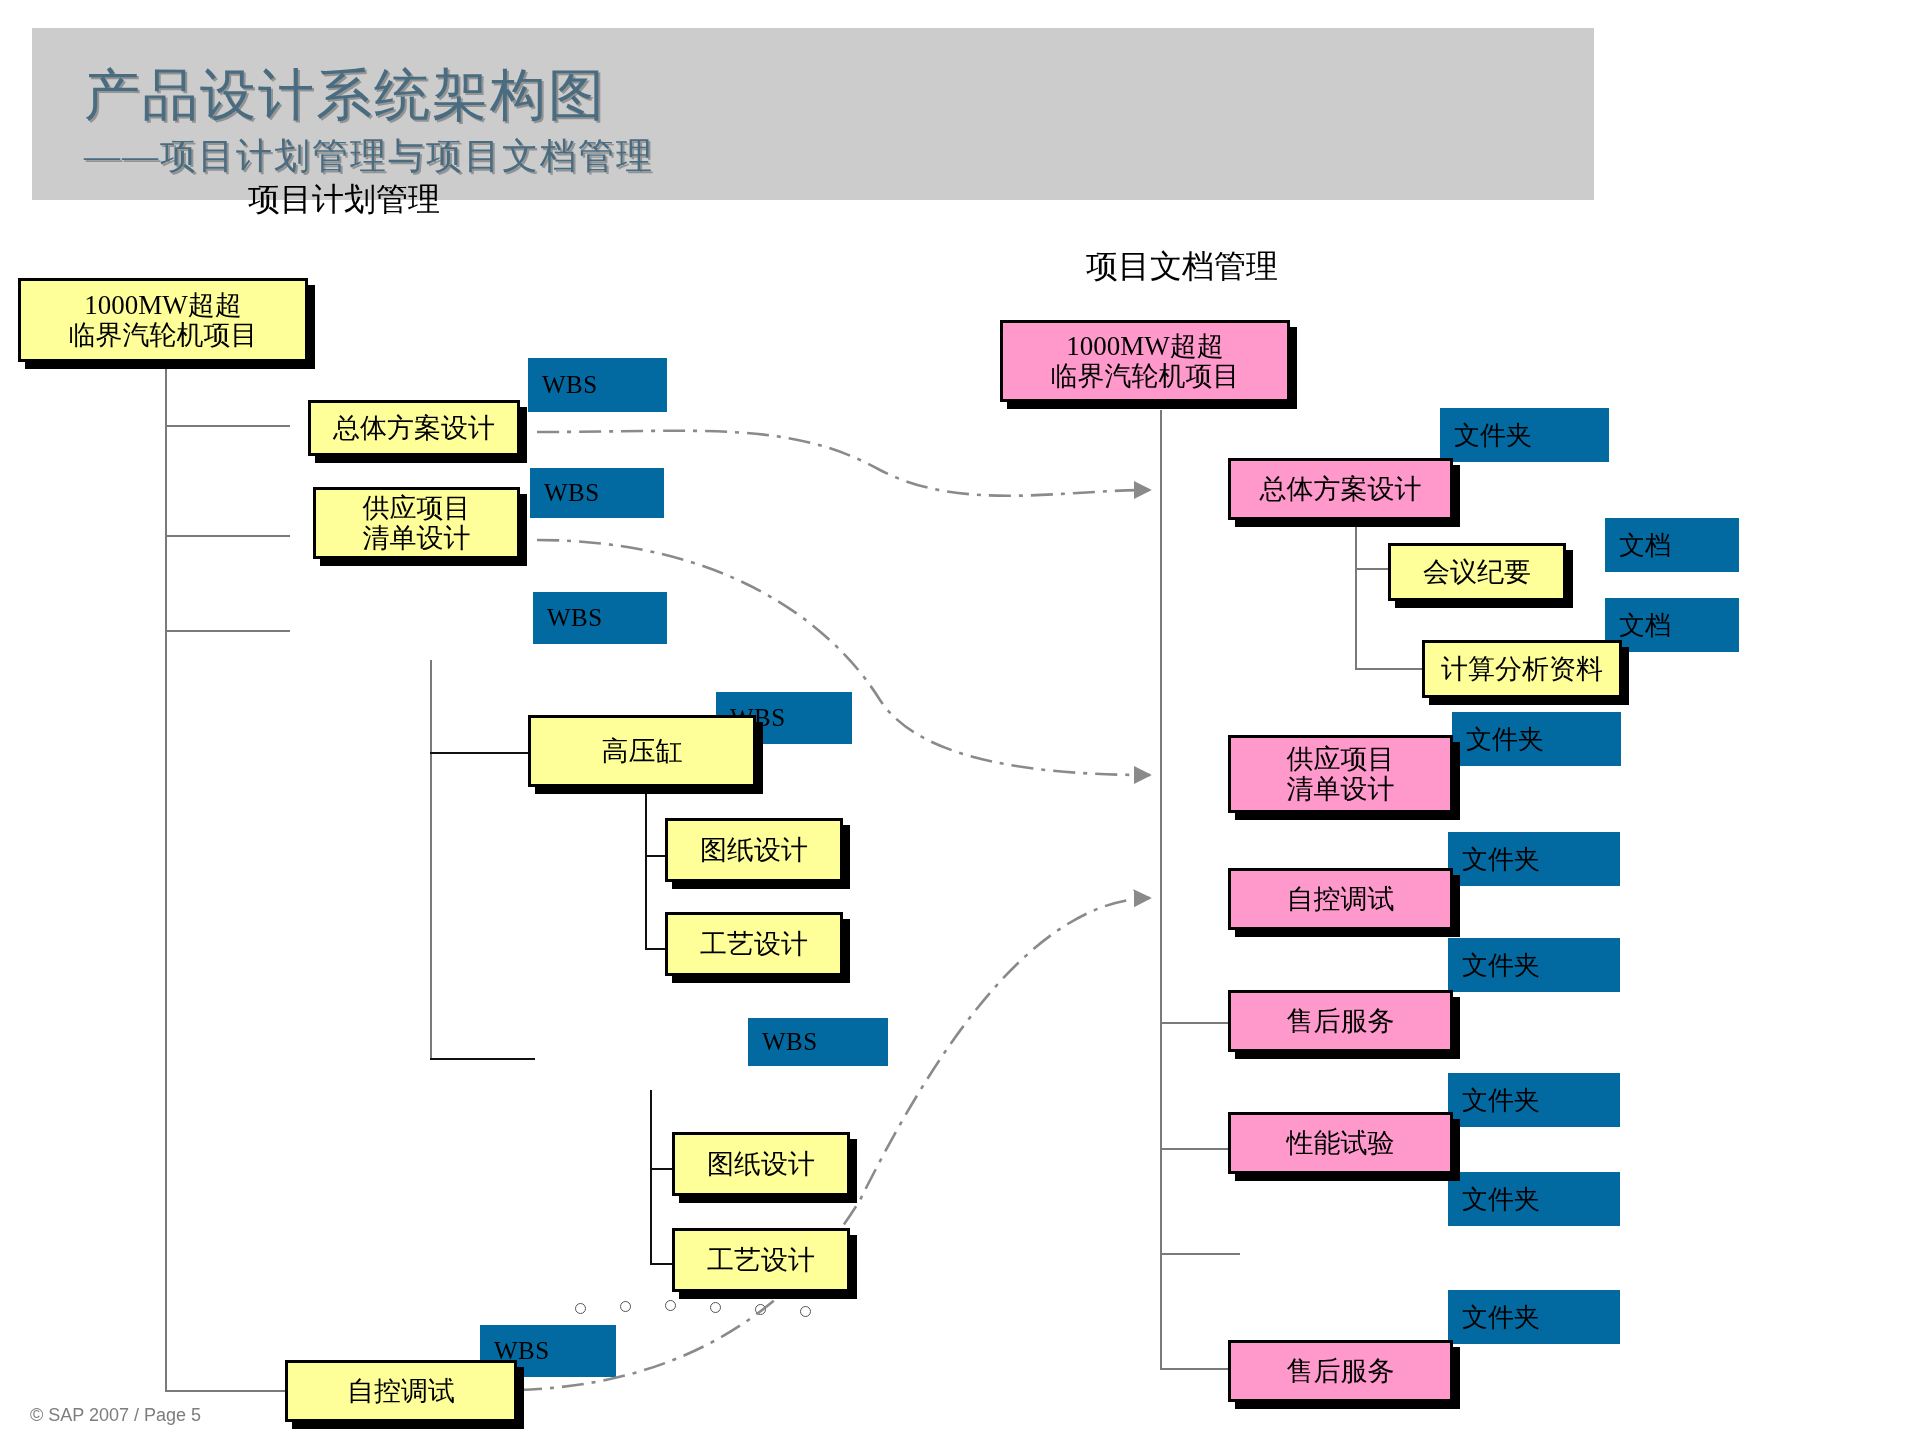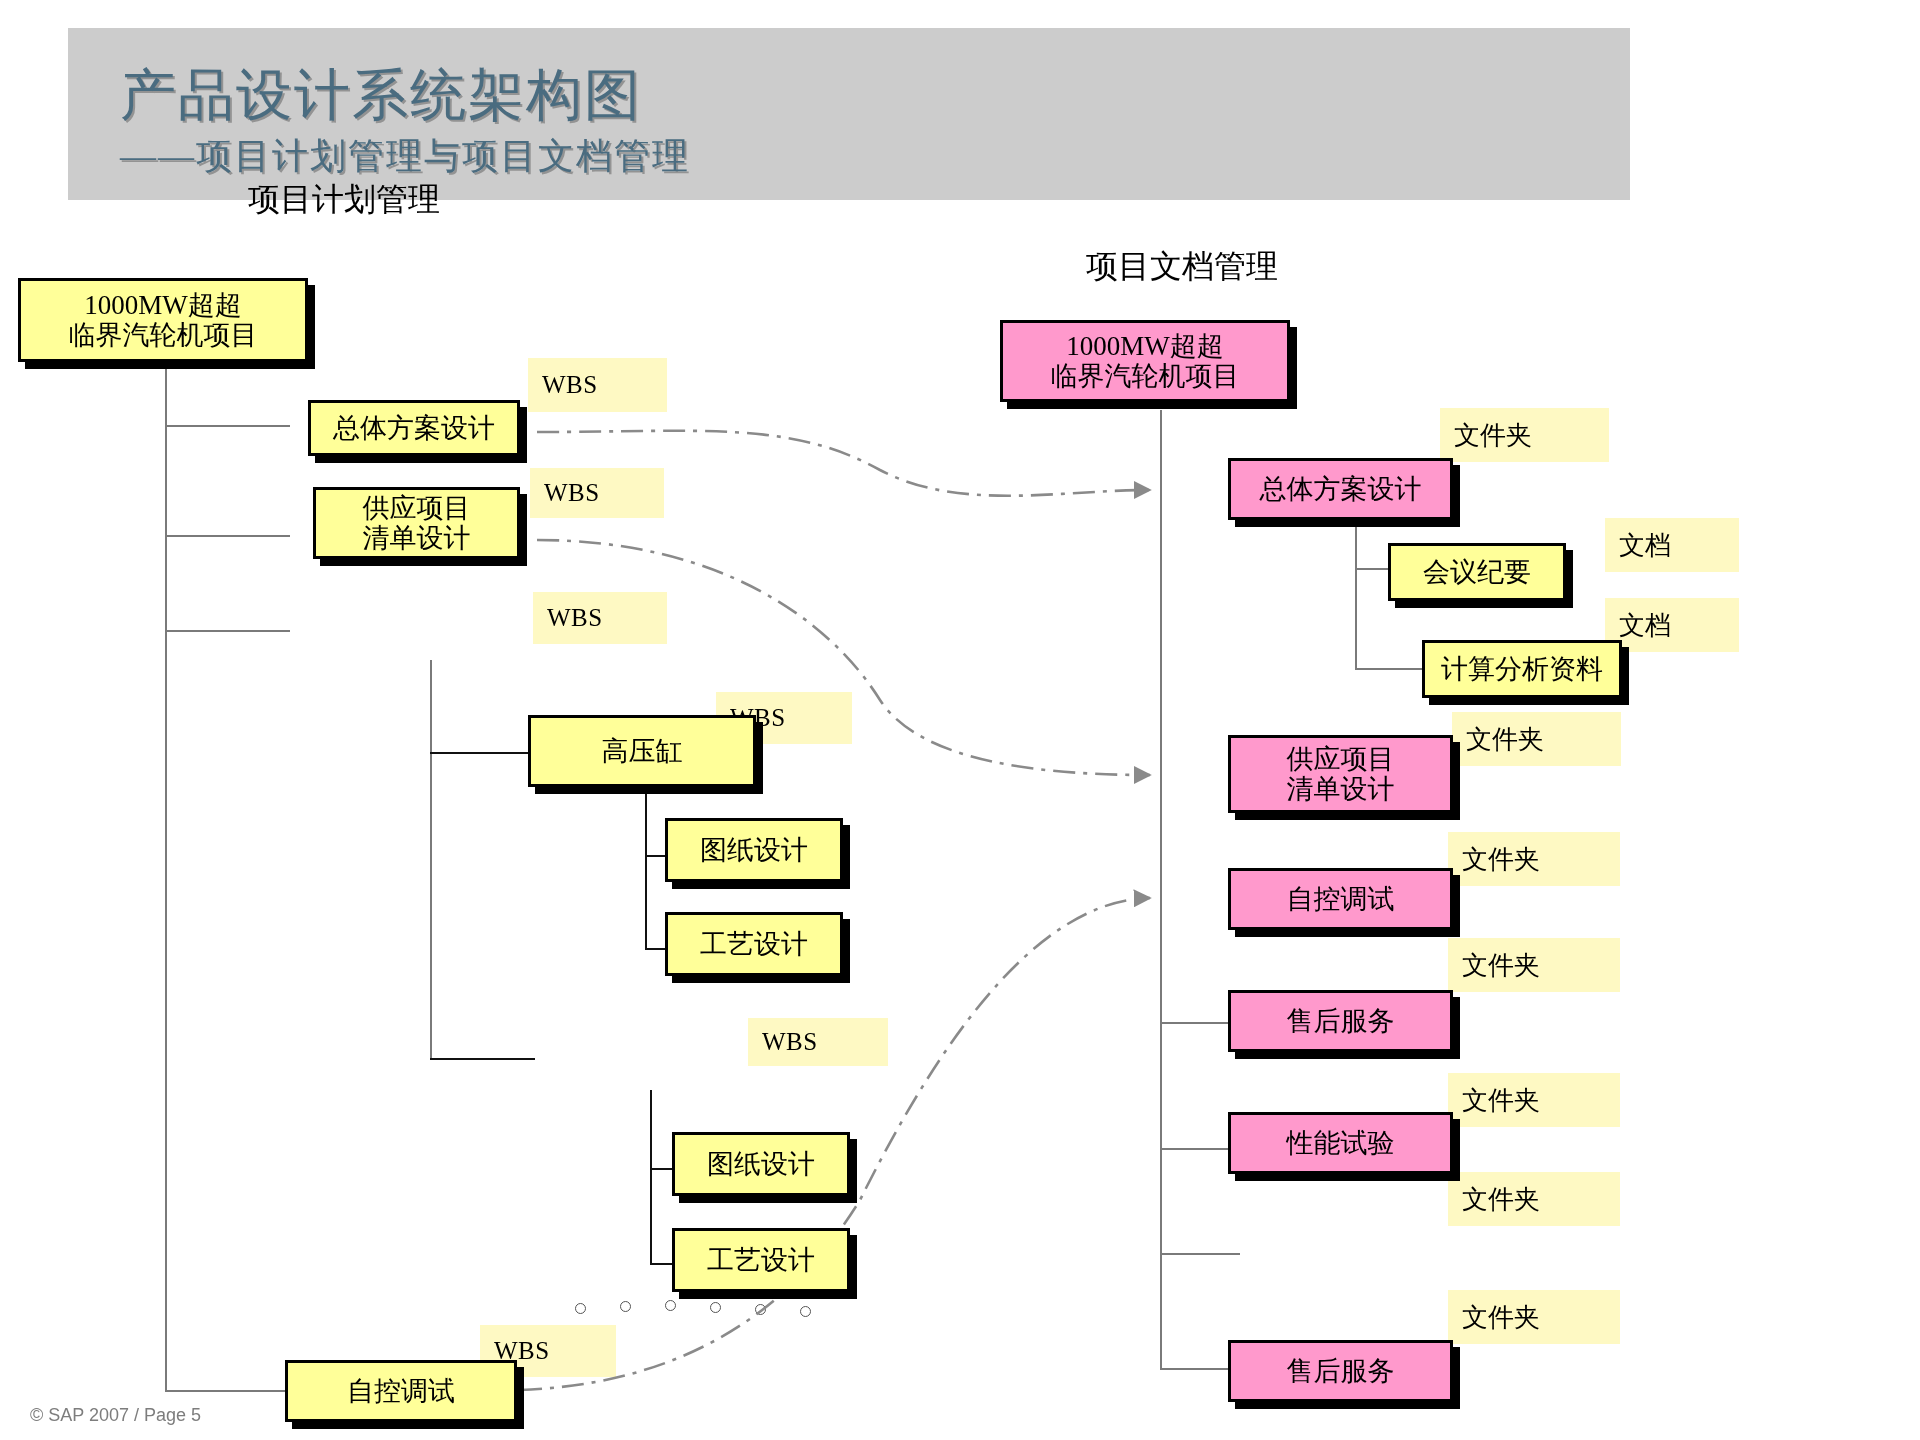--- a/index.html
+++ b/index.html
@@ -9,21 +9,20 @@
     font-family:"Liberation Serif", serif;
     position:relative;
     overflow:hidden;
   }
   #stage { position:absolute; left:0; top:0; width:1920px; height:1440px; }
 
   
   .header-band {
     position:absolute; left:32px; top:28px; width:1562px; height:172px;
     background:#cccccc;
-    margin-left:36px;
   }
   .title-line1, .title-line2 {
     position:absolute;
     color:#4a6c80;
     font-family:"Liberation Serif", serif;
     font-weight:400;
     white-space:nowrap;
     letter-spacing:2px;
     text-shadow:2px 2px 0 rgba(40,40,40,0.35);
   }
@@ -56,21 +55,21 @@
     font-size:27px; color:#000; line-height:1.12;
     white-space:pre-line;
     z-index:6;
   }
   .node.yellow { background:#ffff99; }
   .node.pink   { background:#ff99cc; }
 
   
   .tag {
     position:absolute;
-    background:#fef9c3;
+    background:#0369a1;
     display:flex; align-items:center;
     padding-left:14px;
     font-family:"Liberation Serif", serif;
     font-size:26px; color:#000;
     white-space:nowrap;
     z-index:4;
     text-align:right;
   }
   .tag.wbs { font-size:25px; letter-spacing:0.5px; }
 

